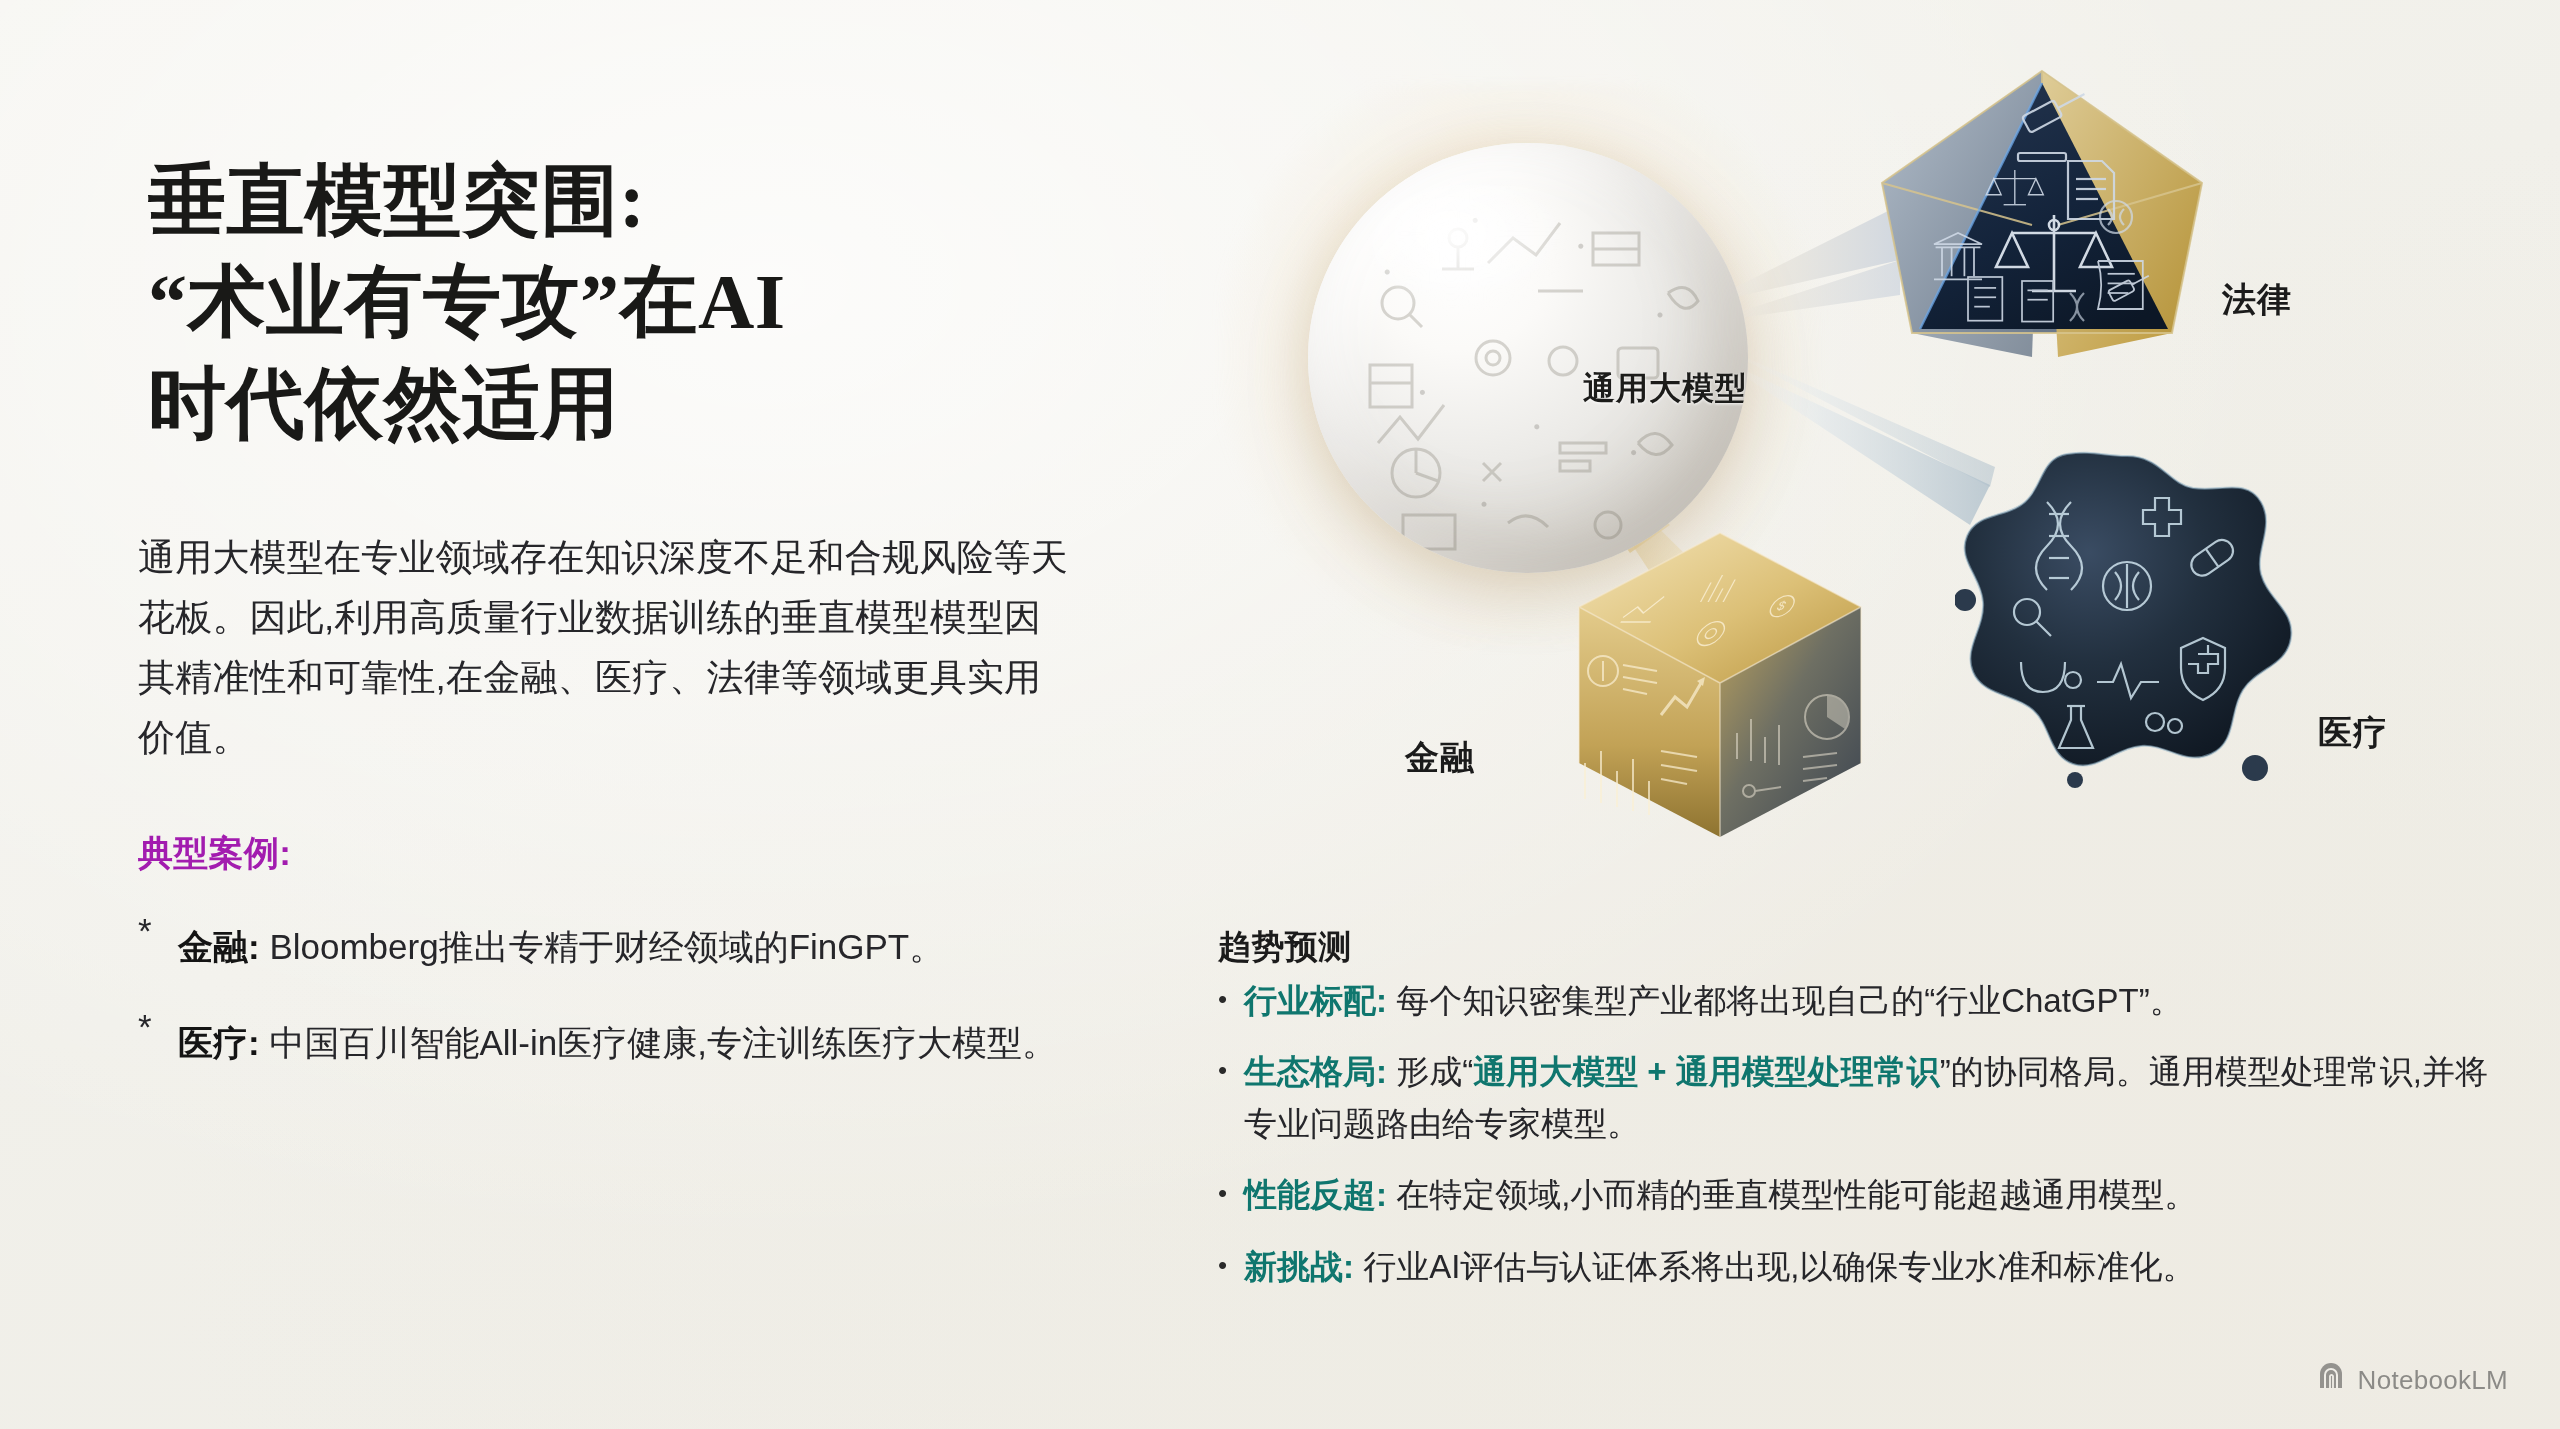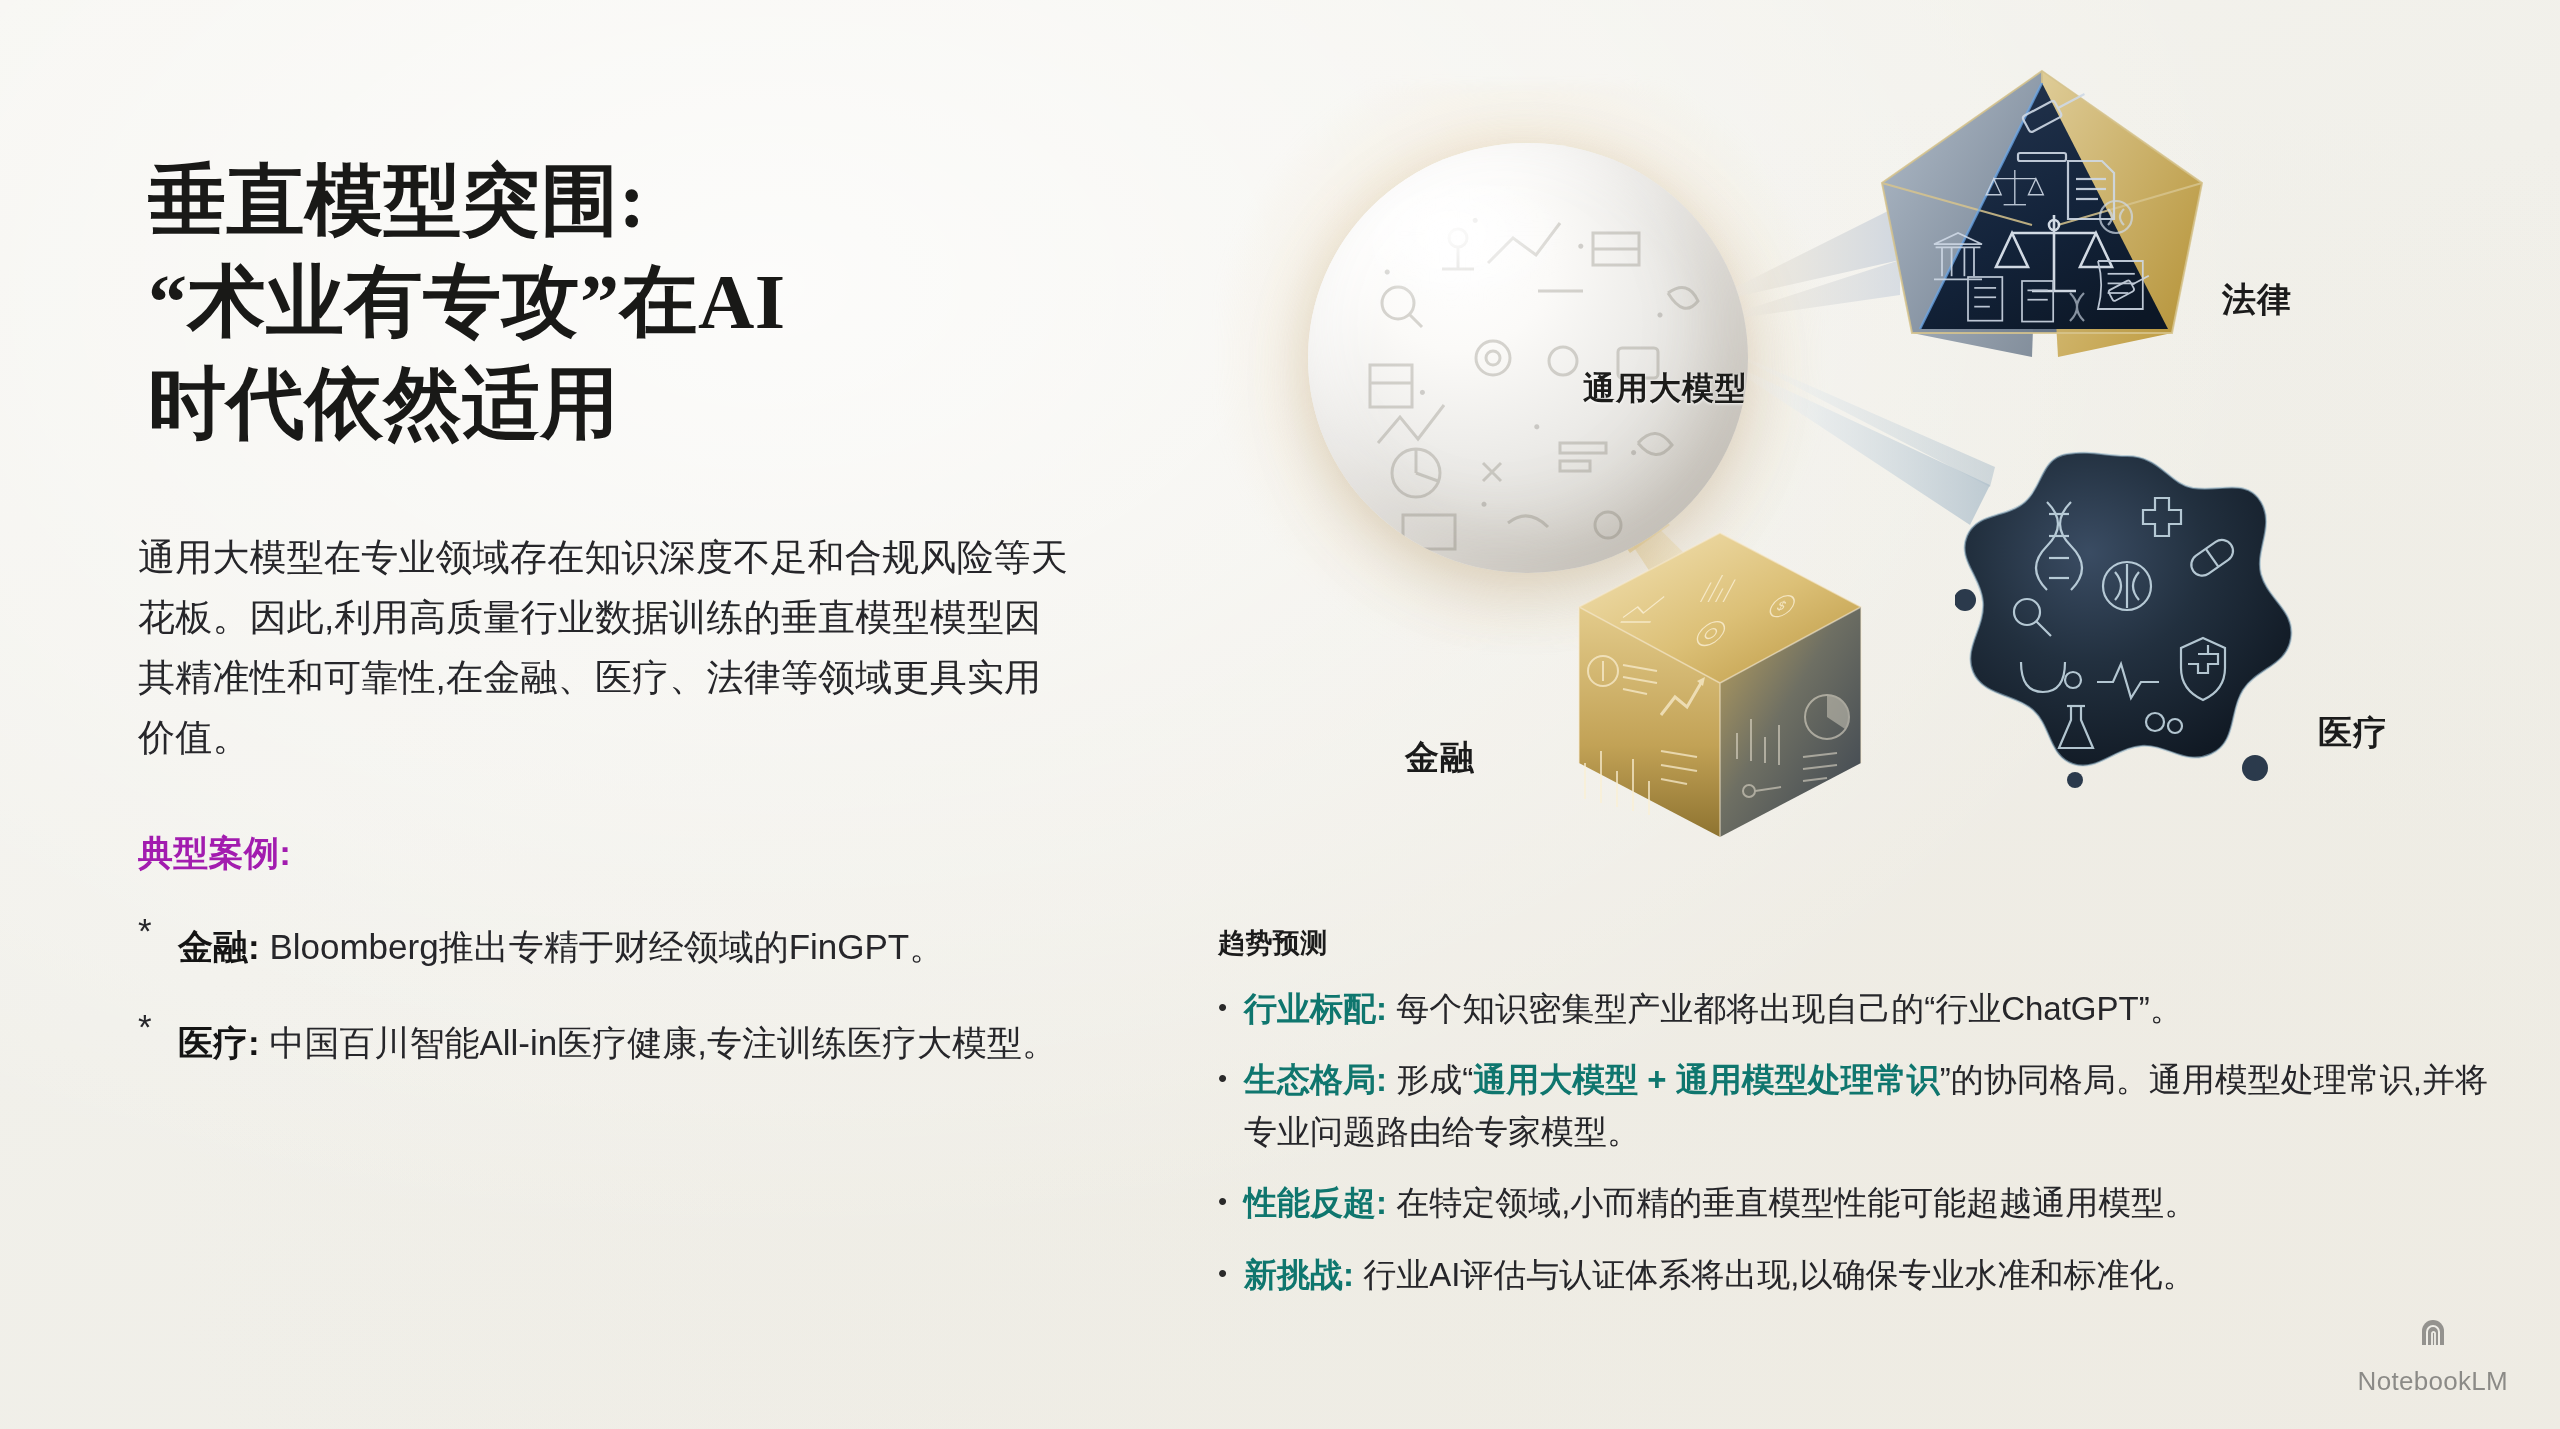--- a/index.html
+++ b/index.html
@@ -64,22 +64,22 @@
   }
   .case-star{width:40px;flex:0 0 40px;}
   .case-body{flex:1;margin-top:16px;}
   .case-body b{font-weight:700;color:#141414;}
 
   
   .trend-col{
     position:absolute;left:1218px;top:925px;width:1290px;
   }
   .trend-head{
-    font-size:27px;font-weight:700;color:#1b1b1b;letter-spacing:.4px;
-    margin:0 0 22px 0;
+    font-size:33px;font-weight:700;color:#1b1b1b;letter-spacing:.4px;
+    margin:0 0 5px 0;
   }
   .trend-list{margin:0;padding:0;list-style:none;}
   .trend-item{
     display:flex;
     font-size:33px;
     line-height:1.56;
     color:#26262a;
     margin-bottom:20px;
   }
   .trend-dot{flex:0 0 26px;font-size:26px;line-height:1.9;color:#2a2a2a;}
@@ -164,21 +164,20 @@
   .med-label{
     position:absolute;left:1118px;top:655px;
     font-size:34px;font-weight:700;color:#1b1b1b;letter-spacing:1px;
   }
 
   
   .watermark{
     position:absolute;right:52px;bottom:32px;
     display:flex;align-items:center;gap:12px;
     opacity:.55;
-    flex-direction:column;
   }
   .watermark-text{font-size:26px;color:#3c3c3c;letter-spacing:.3px;}
 </style>
 </head>
 <body>
 
 <div class="paper-grain"></div>
 
 <div class="left-col">
 

